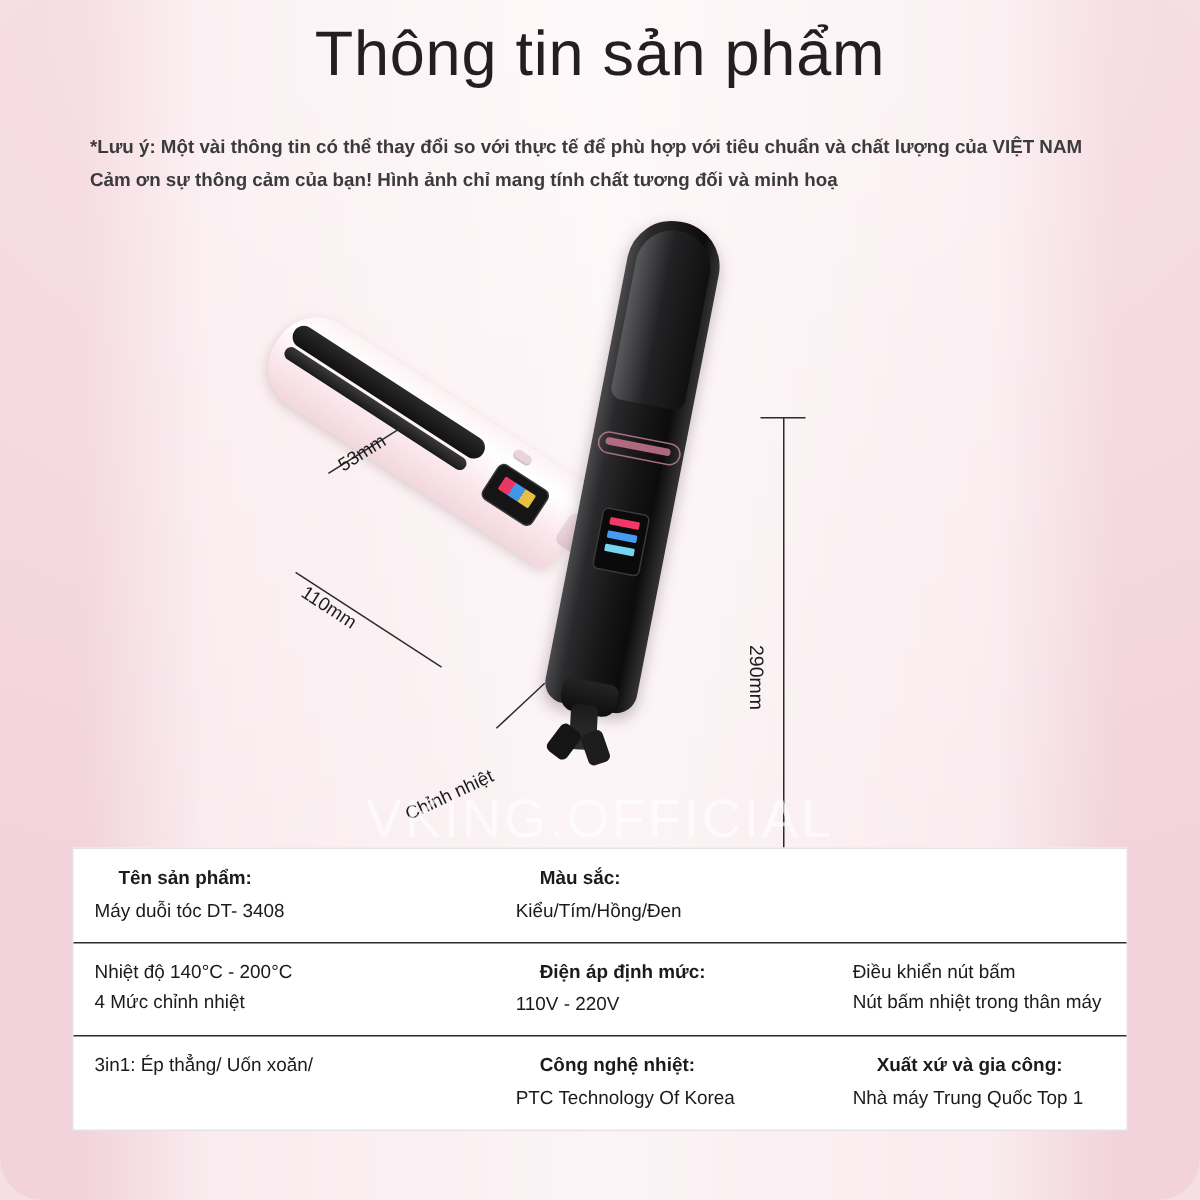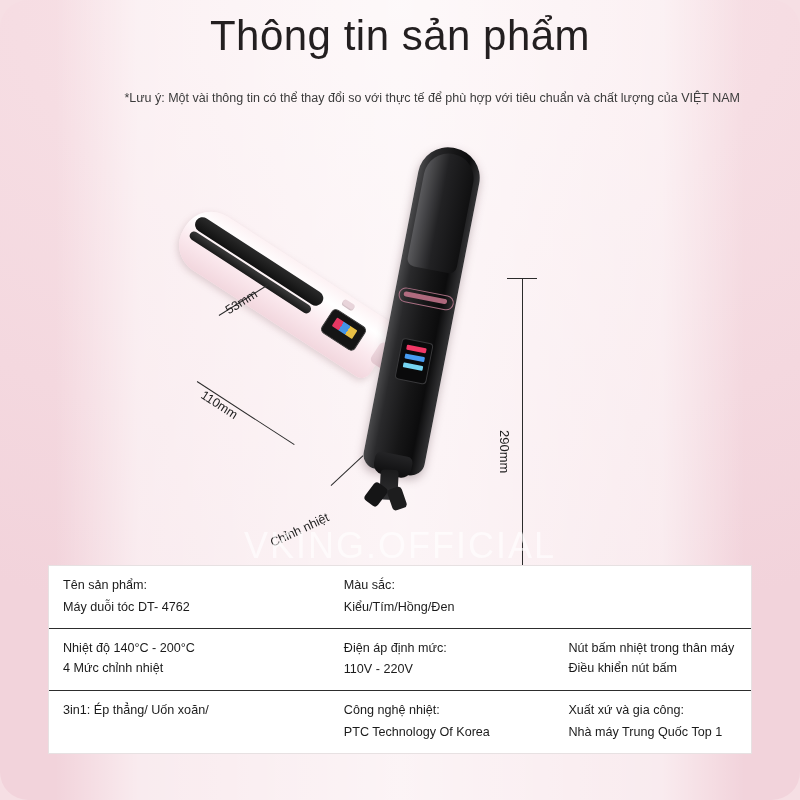--- a/index.html
+++ b/index.html
@@ -24,24 +24,25 @@
   .title{
     position:absolute;top:12px;left:0;right:0;
     text-align:center;
     font-size:42px;
     color:#231f20;
     font-weight:400;
     letter-spacing:.5px;
   }
   .note{
     position:absolute;top:88px;left:60px;right:60px;
-    text-align:right;
+    text-align:left;
     font-size:12.5px;
     color:#3b3b3b;
     line-height:1.75;
+    font-weight:bold;
   }
   .watermark{
     position:absolute;
     left:0;right:0;
     top:525px;
     text-align:center;
     font-size:36px;
     letter-spacing:2px;
     color:rgba(255,255,255,.62);
     font-weight:400;
@@ -231,33 +232,34 @@
   .spec-cell{
     box-sizing:border-box;
     padding:9px 14px 10px 14px;
     font-size:12.6px;
     color:#1b1b1b;
     line-height:1.65;
   }
   .c1{width:40%;}
   .c2{width:32%;}
   .c3{width:28%;}
-  .spec-cell .h{font-weight:normal;display:block;margin-bottom:1px;}
+  .spec-cell .h{font-weight:bold;display:block;margin-bottom:1px;margin-left:16px;}
   .spec-cell .l{display:block;}
 </style>
 </head>
 <body>
 
 <div class="page">
   <div class="band"></div>
 
   <div class="title">Thông tin sản phẩm</div>
 
   <div class="note">
     <div>*Lưu ý: Một vài thông tin có thể thay đổi so với thực tế để phù hợp với tiêu chuẩn và chất lượng của VIỆT NAM</div>
+    <div>Cảm ơn sự thông cảm của bạn! Hình ảnh chỉ mang tính chất tương đối và minh hoạ</div>
   </div>
 
   <div class="art">
 
     <div class="iron-white">
       <div class="iw-body"></div>
       <div class="iw-plate"></div>
       <div class="iw-plate2"></div>
       <div class="iw-screen">
           <b></b>
@@ -305,40 +307,40 @@
     <div class="callout-xoay">Xoay 360°</div>
   </div>
 
   <div class="watermark">VKING.OFFICIAL</div>
 
   <div class="spec">
 
     <div class="spec-row">
       <div class="spec-cell c1">
         <span class="h">Tên sản phẩm:</span>
-        <span class="l">Máy duỗi tóc DT- 4762</span>
+        <span class="l">Máy duỗi tóc DT- 3408</span>
       </div>
       <div class="spec-cell c2">
         <span class="h">Màu sắc:</span>
         <span class="l">Kiểu/Tím/Hồng/Đen</span>
       </div>
     </div>
 
     <div class="spec-row">
       <div class="spec-cell c1">
         <span class="l">Nhiệt độ 140°C - 200°C</span>
         <span class="l">4 Mức chỉnh nhiệt</span>
       </div>
       <div class="spec-cell c2">
         <span class="h">Điện áp định mức:</span>
         <span class="l">110V - 220V</span>
       </div>
       <div class="spec-cell c3">
+        <span class="l">Điều khiển nút bấm</span>
         <span class="l">Nút bấm nhiệt trong thân máy</span>
-        <span class="l">Điều khiển nút bấm</span>
       </div>
     </div>
 
     <div class="spec-row">
       <div class="spec-cell c1">
         <span class="l">3in1: Ép thẳng/ Uốn xoăn/</span>
 
       </div>
       <div class="spec-cell c2">
         <span class="h">Công nghệ nhiệt:</span>

